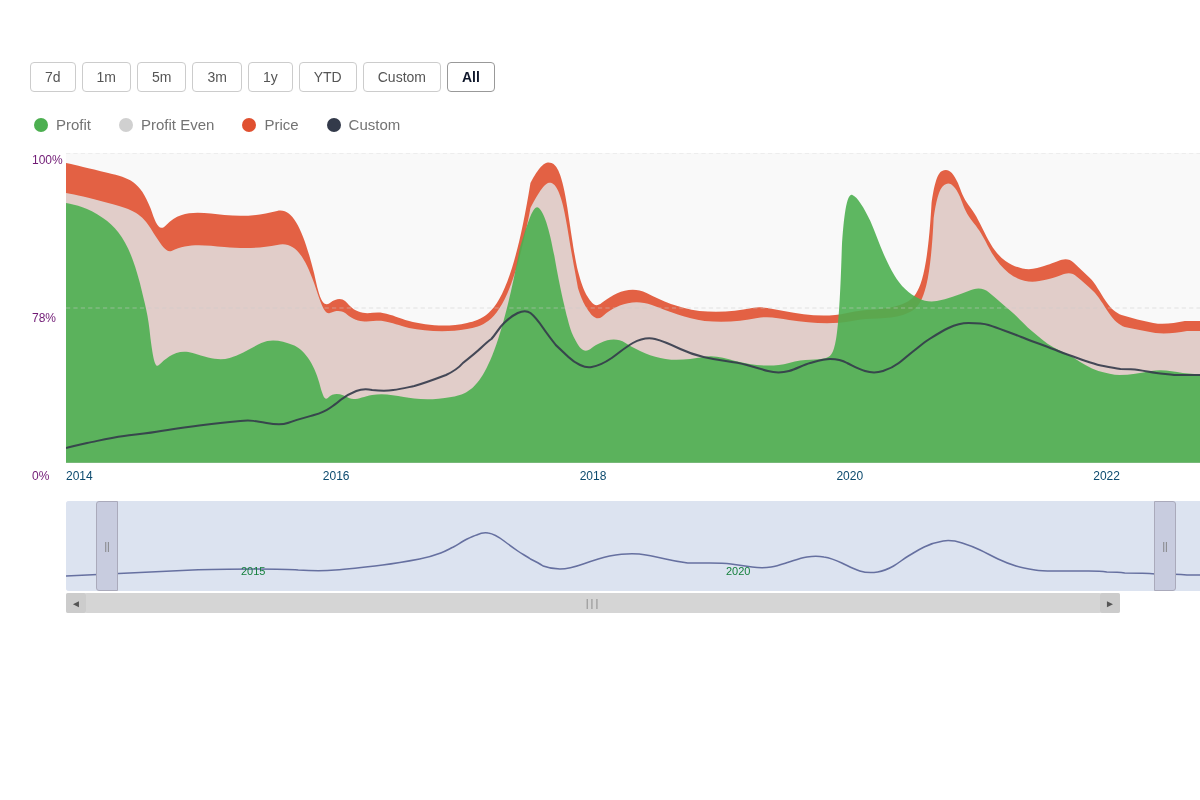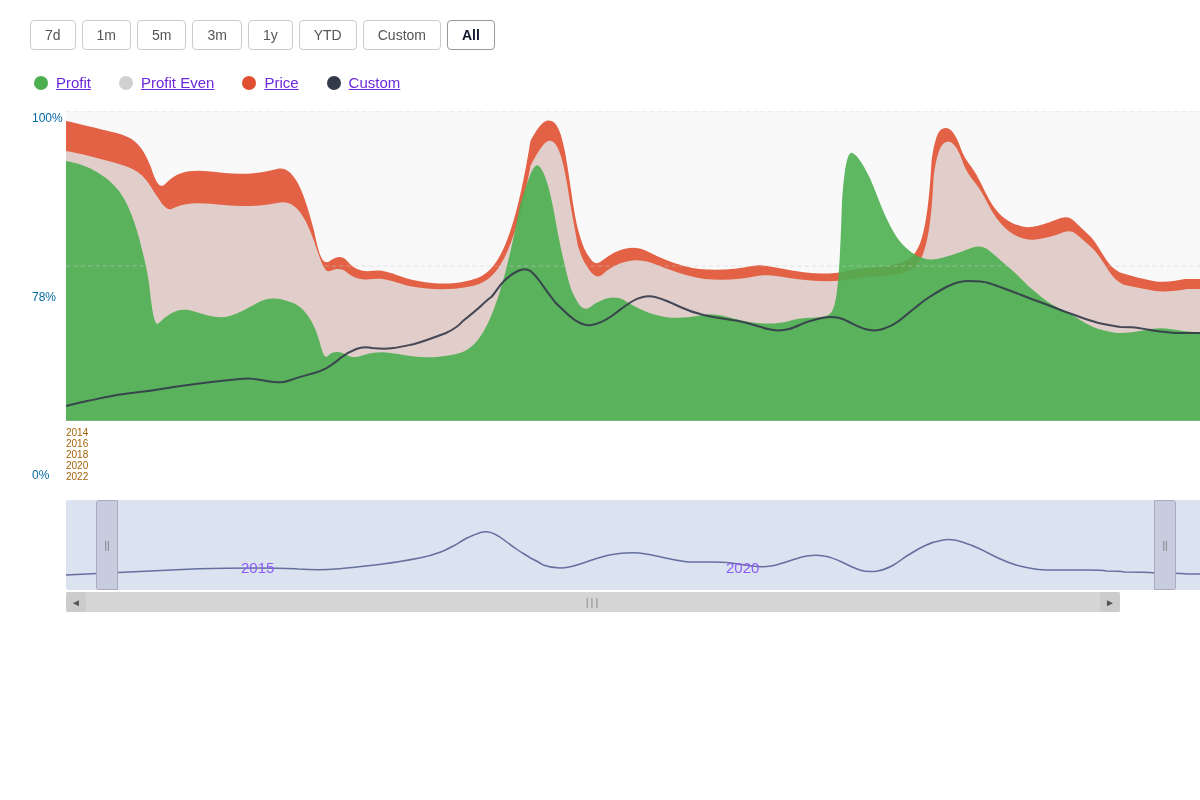--- a/index.html
+++ b/index.html
@@ -6,20 +6,21 @@
     body {
       background: #fff;
       font-family: Arial, sans-serif;
       width: 1200px;
       height: 800px;
       overflow: hidden;
     }
 
     .container {
       padding: 20px 30px 10px 30px;
+      margin-top: 42px;
     }
 
     
     .time-filters {
       display: flex;
       align-items: center;
       gap: 6px;
       margin-bottom: 24px;
       flex-wrap: wrap;
     }
@@ -57,23 +58,22 @@
     }
 
     .legend-dot {
       width: 14px;
       height: 14px;
       border-radius: 50%;
       flex-shrink: 0;
     }
 
     .legend-label {
-      color: #6d28d9;
+      color: #737373;
       font-size: 15px;
-      text-decoration: underline;
     }
 
     
     .chart-wrapper {
       position: relative;
       width: 100%;
     }
 
     .main-chart {
       position: relative;
@@ -90,35 +90,34 @@
     
     .y-labels-left {
       position: absolute;
       left: 0;
       top: 0;
       height: 100%;
       display: flex;
       flex-direction: column;
       justify-content: space-between;
       font-size: 12px;
-      color: #0369a1;
+      color: #701a75;
       pointer-events: none;
       z-index: 10;
       padding: 0 0 0 0;
     }
 
     
     .x-labels {
       display: flex;
       justify-content: space-between;
       margin-top: 6px;
       padding: 0 10px;
-      font-size: 10px;
-      color: #a16207;
-      flex-direction: column;
+      font-size: 12px;
+      color: #0c4a6e;
     }
 
     
     .navigator {
       position: relative;
       width: 1140px;
       height: 90px;
       background: #e8eaf6;
       border-radius: 3px;
       margin-top: 18px;
@@ -160,22 +159,22 @@
       align-items: center;
       justify-content: center;
       cursor: ew-resize;
       font-size: 10px;
       color: #777;
     }
 
     .navigator-year {
       position: absolute;
       bottom: 14px;
-      font-size: 15px;
-      color: #8b5cf6;
+      font-size: 11px;
+      color: #15803d;
     }
 
     .scrollbar-arrow {
       position: absolute;
       top: 0;
       height: 20px;
       width: 20px;
       background: #ccc;
       display: flex;
       align-items: center;

